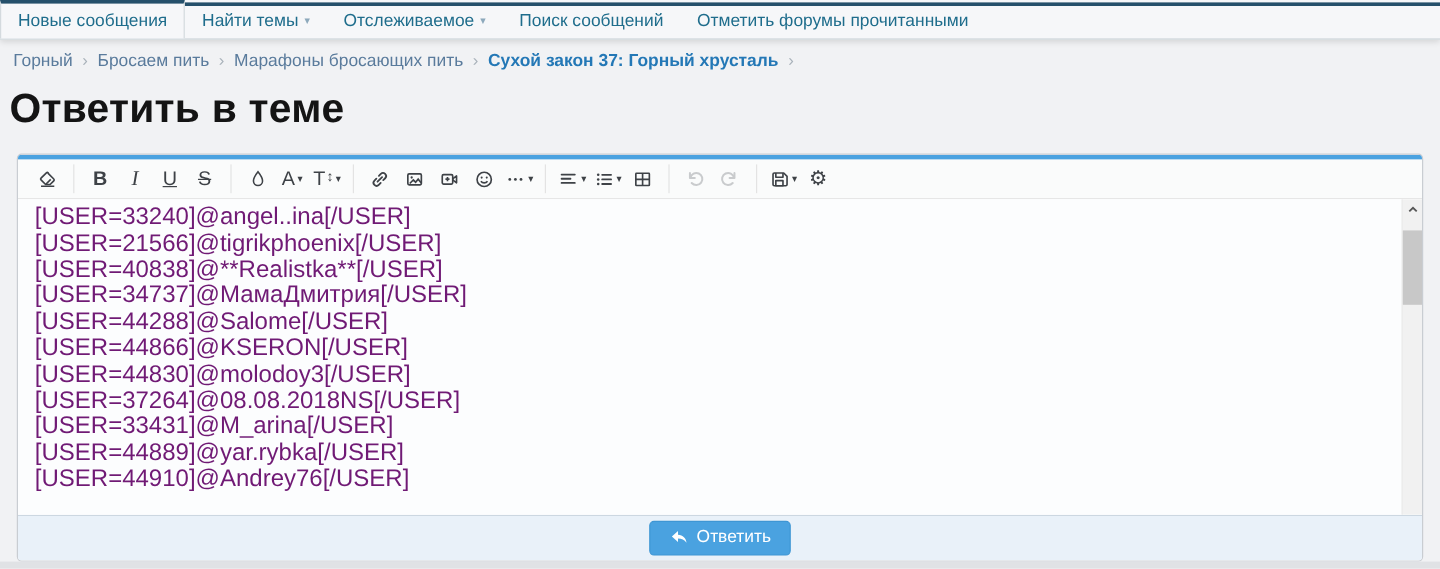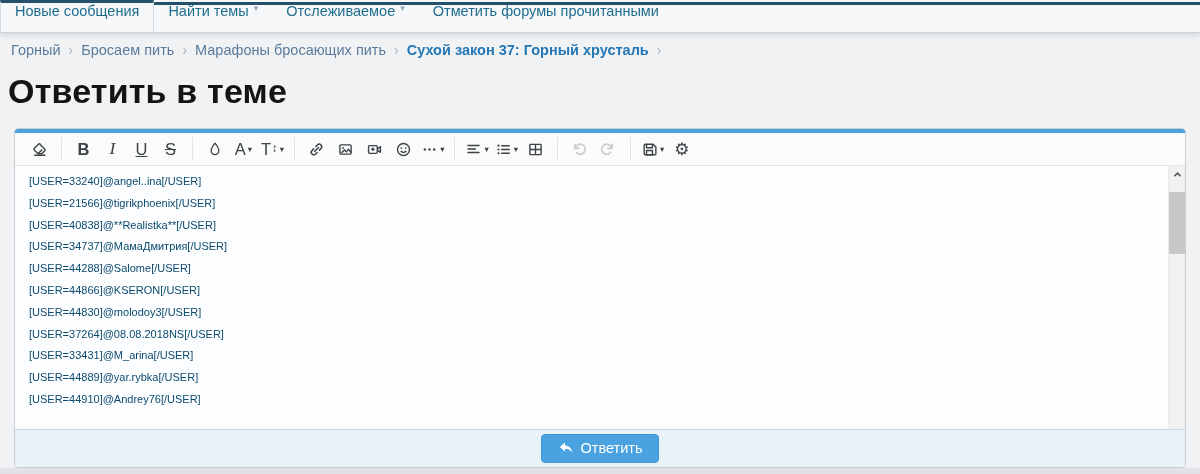--- a/index.html
+++ b/index.html
@@ -6,21 +6,21 @@
   html,body { background:#e9eaec; }
   body { font-family:"Liberation Sans","DejaVu Sans",sans-serif; }
 
   .page { position:relative; width:1200px; height:474px; background:#f1f2f4; overflow:hidden; }
 
   
   .topnav { position:absolute; top:0; left:0; right:0; height:33px; background:#f6f7f9;
             border-bottom:1px solid #ccd4da; box-shadow:0 2px 5px rgba(0,0,0,.12); z-index:5; }
   .topstrip { position:absolute; top:2px; left:0; right:0; height:3px; background:var(--strip); }
   .navlist { display:flex; height:100%; position:relative; }
-  .nav-item { display:flex; padding:3px 14px 0; font-size:14.5px;
+  .nav-item { display:flex; align-items:center; padding:3px 14px 0; font-size:14.5px;
               color:var(--nav-link); cursor:pointer; white-space:nowrap; position:relative; z-index:2; }
   .nav-item.selected { background:#f6f7f9; border-top:3px solid var(--strip);
                        border-left:1px solid #d4dade; border-right:1px solid #d4dade; padding-top:0; }
   .nav-caret { font-size:9px; color:#8da9bc; margin-left:5px; }
 
   
   .breadcrumb { position:absolute; top:42px; left:11px; font-size:14.5px; color:#5a7b9c; }
   .crumb { color:var(--crumb-link); cursor:pointer; }
   .crumb-sep { color:#a9b2ba; margin:0 8px; font-size:14px; }
   .crumb-current { color:var(--crumb-current); font-weight:700; }
@@ -44,21 +44,21 @@
   .g { font-size:16.5px; line-height:1; }
   .g-bold { font-weight:700; }
   .g-italic { font-family:"Liberation Serif","DejaVu Serif",serif; font-style:italic; font-size:17.5px; }
   .g-underline { text-decoration:underline; }
   .g-strike { text-decoration:line-through; }
   .g-suffix { font-size:11.5px; margin-left:1px; }
   .g-uni { font-family:"DejaVu Sans",sans-serif; font-size:17px; line-height:1; }
 
   
   .editor-body { flex:1; position:relative; background:#fcfdfe; overflow:hidden; }
-  .lines { padding:5px 14px 0; font-size:11px; line-height:21.8px; color:#0c4a6e; }
+  .lines { padding:5px 14px 0; font-size:20px; line-height:21.8px; color:#701a75; }
   .vscroll { position:absolute; top:0; right:0; bottom:0; width:17px; background:#f1f1f1;
              border-left:1px solid #eaeaea; cursor:default; }
   .scroll-up { height:17px; display:flex; align-items:center; justify-content:center; color:#565656; }
   .scroll-thumb { position:absolute; top:26px; left:0; width:16px; height:62px; background:#c8c8c8; }
 
   
   .submit-bar { height:38px; flex:none; background:#e9f1f9; border-top:1px solid #ccd7e1;
                 display:flex; align-items:center; justify-content:center; }
   .reply-btn { display:flex; align-items:flex-start; gap:7px; background:var(--accent);
                border:1px solid #3e96d4; color:#fff; font-size:14.5px; padding:5px 16px 6px;
@@ -78,20 +78,23 @@
         <div class="nav-item selected">
           <span>Новые сообщения</span>
         </div>
         <div class="nav-item">
           <span>Найти темы</span>
           <span class="nav-caret">▾</span>
         </div>
         <div class="nav-item">
           <span>Отслеживаемое</span>
           <span class="nav-caret">▾</span>
+        </div>
+        <div class="nav-item">
+          <span>Поиск сообщений</span>
         </div>
         <div class="nav-item">
           <span>Отметить форумы прочитанными</span>
         </div>
       </nav>
   </header>
 
   <div class="breadcrumb" id="breadcrumb"><span class="crumb">Горный</span><span class="crumb-sep">›</span><span class="crumb">Бросаем пить</span><span class="crumb-sep">›</span><span class="crumb">Марафоны бросающих пить</span><span class="crumb-sep">›</span><span class="crumb crumb-current">Сухой закон 37: Горный хрусталь</span><span class="crumb-sep">›</span></div>
 
   <h1 class="page-title">Ответить в теме</h1>

